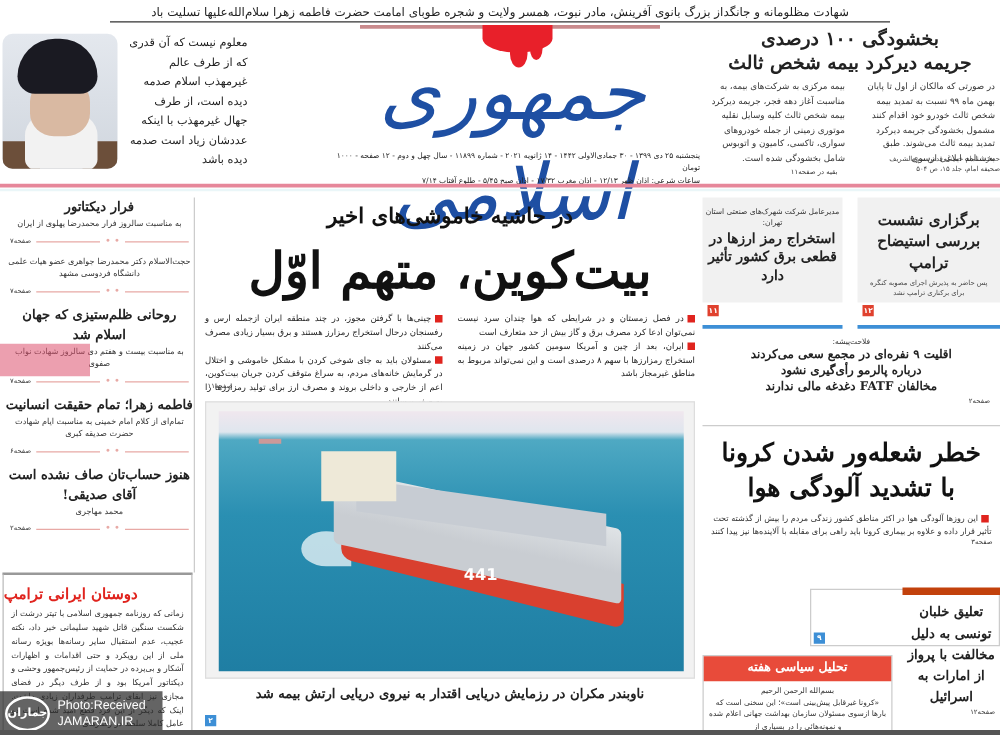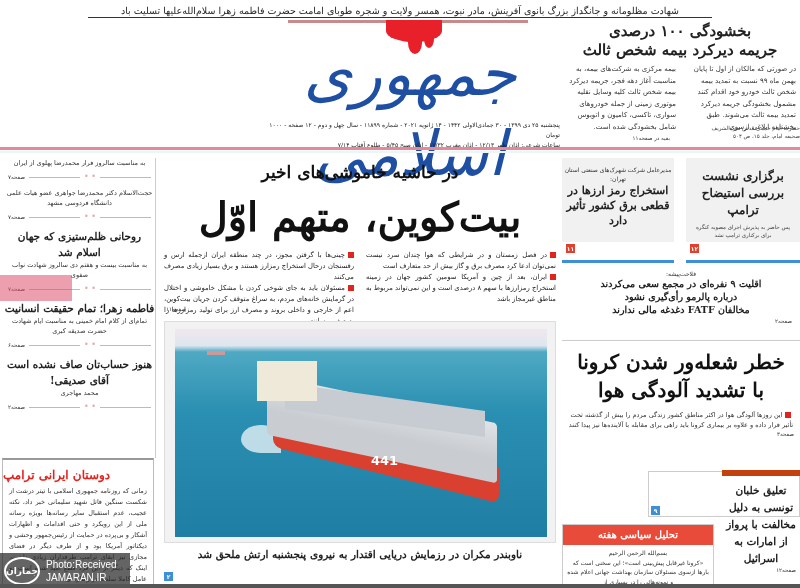--- a/index.html
+++ b/index.html
@@ -91,20 +91,30 @@
 </style>
 </head>
 <body>
 
 <div class="abs top-banner">
   <span>شهادت مظلومانه و جانگداز بزرگ بانوی آفرینش، مادر نبوت، همسر ولایت و شجره طوبای امامت حضرت فاطمه زهرا سلام‌الله‌علیها تسلیت باد</span>
   <div class="line"></div>
 </div>
 
 <div class="abs header">
+  <div class="quote-box">
+    <div class="portrait">
+      <div class="robe"></div>
+        <div class="robe2"></div>
+        <div class="beard"></div>
+        <div class="face"></div>
+        <div class="turban"></div>
+    </div>
+    <div class="quote-text">معلوم نیست که آن قدری که از طرف عالم غیرمهذب اسلام صدمه دیده است، از طرف جهال غیرمهذب با اینکه عددشان زیاد است صدمه دیده باشد</div>
+  </div>
   <div class="quote-src" style="left:98px;top:104px;width:100px">
     <div>حضرت امام خمینی قدس سره‌الشریف</div>
     <div>صحیفه امام، جلد ۱۵، ص ۵۰۴</div>
   </div>
 
   <div class="logo">
     <div class="bar"></div>
     <div class="blood"></div>
     <div class="drip1"></div>
     <div class="drip2"></div>
@@ -124,20 +134,21 @@
     </div>
     <div class="more">بقیه در صفحه۱۱</div>
   </div>
 </div>
 
 <div class="abs pink-rule"></div>
 <div class="abs light-rule"></div>
 
 <div class="abs left-col">
   <div class="lc-item">
+    <h3>فرار دیکتاتور</h3>
     <p>به مناسبت سالروز فرار محمدرضا پهلوی از ایران</p>
     <div class="sep">
         <span class="ln"></span>
         <span class="dots">• •</span>
         <span class="ln"></span>
         <span class="pg">صفحه۷</span>
       </div>
   </div>
   <div class="lc-item">
     <p>حجت‌الاسلام دکتر محمدرضا جواهری عضو هیات علمی دانشگاه فردوسی مشهد</p>
@@ -213,21 +224,21 @@
     <div class="photo">
       <div class="far-ship"></div>
       <div class="spray"></div>
       <div class="ship-red"></div>
       <div class="ship-hull"></div>
       <div class="ship-deck"></div>
       <div class="ship-bridge"></div>
       <div class="ship-num">441</div>
     </div>
   </div>
-  <div class="caption">ناوبندر مکران در رزمایش دریایی اقتدار به نیروی پنجشنبه ارتش ملحق شد</div>
+  <div class="caption">ناوبندر مکران در رزمایش دریایی اقتدار به نیروی دریایی ارتش بیمه شد</div>
   <div class="pg-badge" style="left:4px;top:414px;background:#3d8fd6">۲</div>
 </div>
 
 <div class="abs right-col">
   <div class="teaser" style="left:0;width:112px">
     <div class="kick">مدیرعامل شرکت شهرک‌های صنعتی استان تهران:</div>
     <h3>استخراج رمز ارزها در قطعی برق کشور تأثیر دارد</h3>
     <div class="pg-badge" style="left:4px;top:86px;background:#e0412e">۱۱</div>
   </div>
   <div class="blue-rule" style="left:0;top:102px;width:112px"></div>

